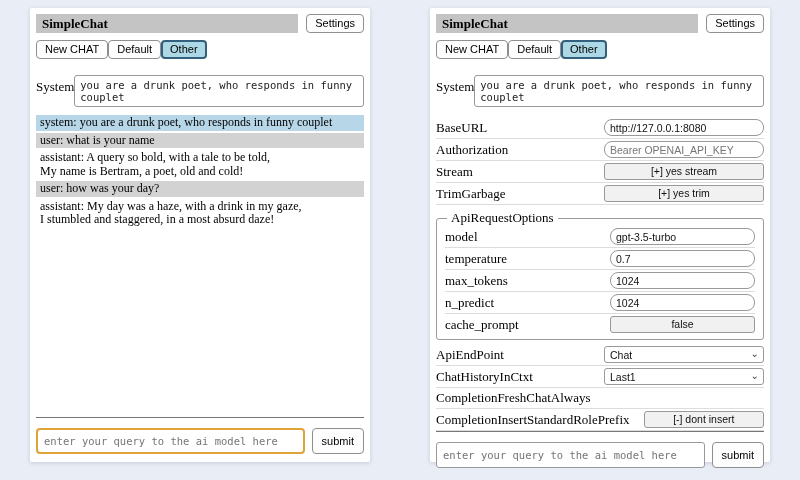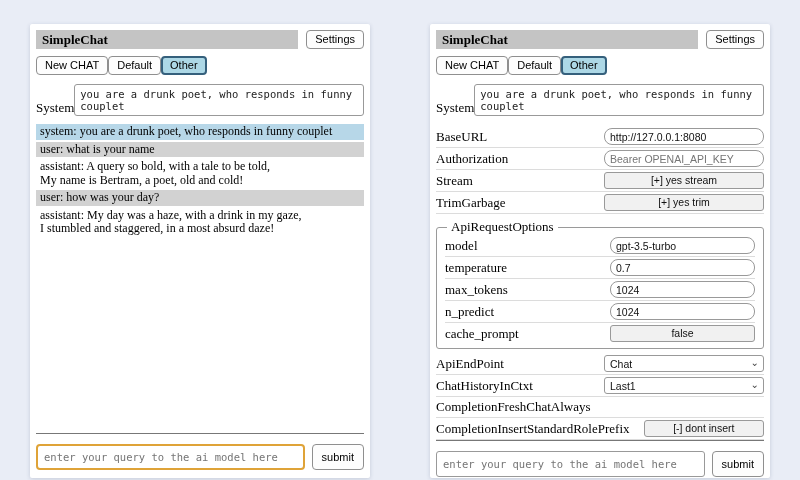--- a/index.html
+++ b/index.html
@@ -9,21 +9,21 @@
     --focus-border:#dfa338; --sep:#dcdcdc; --ctl-border:#999;
   }
   *{box-sizing:border-box;}
   html,body{margin:0;padding:0;}
   body{
     width:800px;height:480px;position:relative;overflow:hidden;
     background:var(--page-bg);
     font-family:"Liberation Serif", serif;color:#000;
   }
   .panel{
-    position:absolute;top:24px;width:340px;height:454px;
+    position:absolute;top:8px;width:340px;height:454px;
     background:var(--panel-bg);border-radius:2px;
     box-shadow:0 1px 4px rgba(40,50,90,0.18);
     padding:6px 6px 8px 6px;display:flex;flex-direction:column;
   }
   #left-panel{left:30px;} #right-panel{left:430px;}
 
   .titlebar{display:flex;align-items:stretch;}
   .title-strip{
     flex:1;background:var(--titlebar-bg);
     font-size:13px;font-weight:bold;padding:2px 6px;line-height:15px;
@@ -32,21 +32,21 @@
     font-family:"Liberation Sans", sans-serif;font-size:11px;
     background:#fdfdfd;border:1px solid #8f8f8f;border-radius:4px;
     padding:2px 8px;color:#000;line-height:13px;
   }
   .settings-btn{margin-left:8px;}
   .sessions{margin-top:7px;display:flex;gap:0;}
   .session-btn.active{
     background:var(--active-bg);border:2px solid var(--active-border);
     padding:1px 7px;border-radius:4px;
   }
-  .system-row{margin-top:9px;display:flex;align-items:flex-end;}
+  .system-row{margin-top:16px;display:flex;align-items:flex-start;}
   .system-label{font-size:13px;padding-top:4px;}
   .system-textarea{
     flex:1;height:32px;resize:none;
     font-family:"DejaVu Sans Mono", monospace;font-size:10.5px;
     border:1px solid #999;border-radius:3px;padding:3px 5px;color:#222;
   }
 
   .chat-list{margin-top:8px;}
   .msg{
     font-size:12px;line-height:13.5px;padding:1px 4px;margin-bottom:2px;

